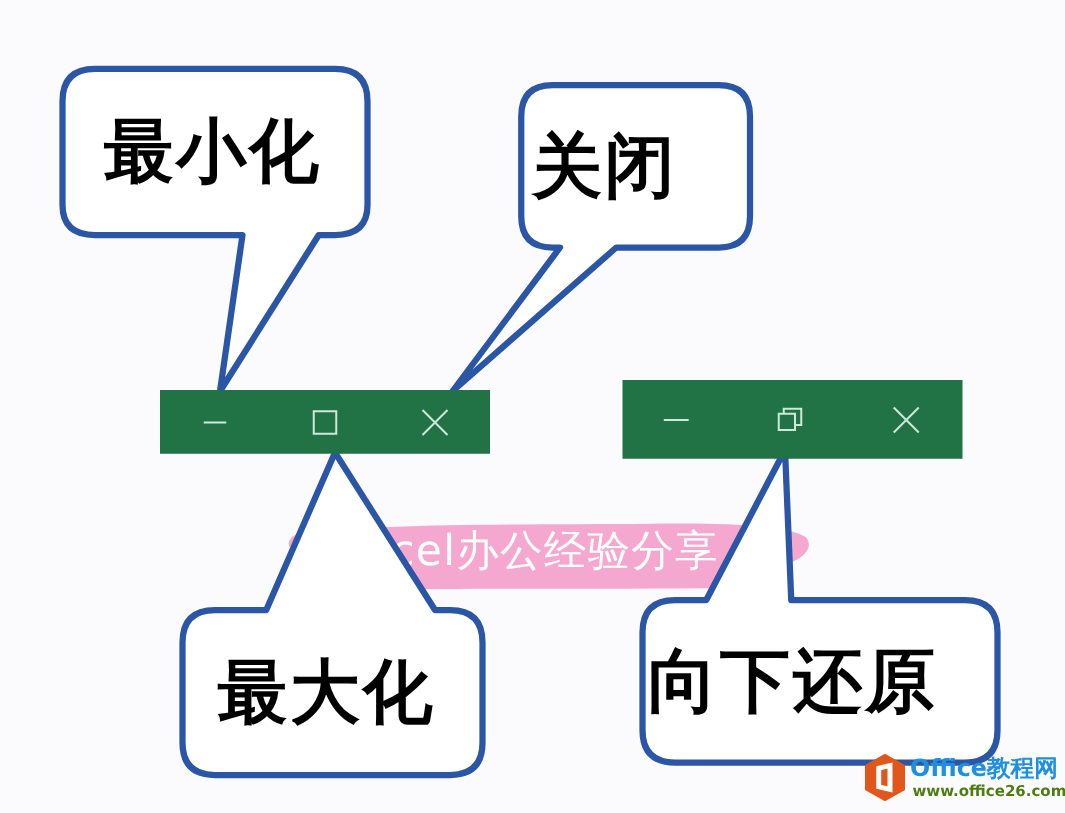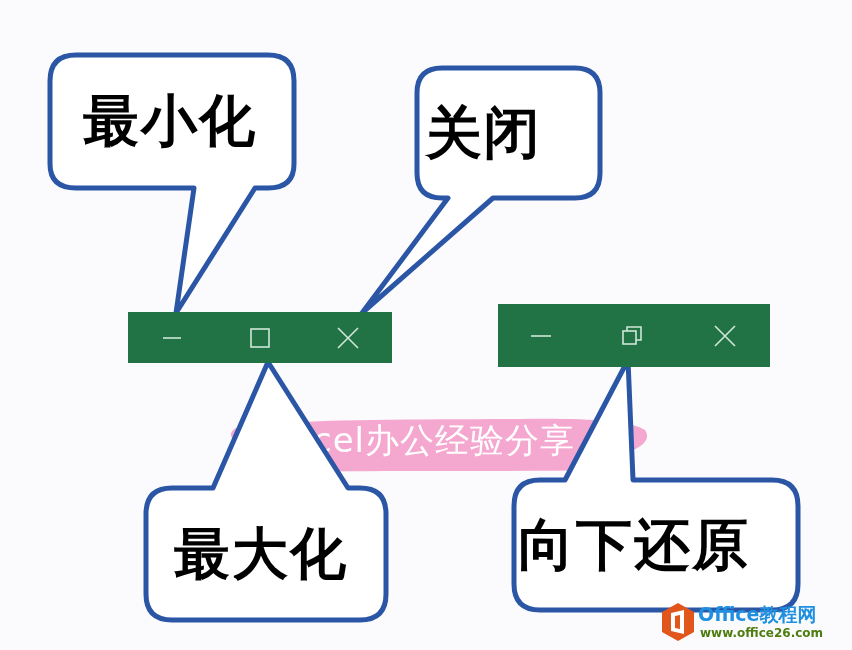--- a/index.html
+++ b/index.html
@@ -5,21 +5,21 @@
   html, body { margin:0; padding:0; }
   body { width:852px; height:650px; background:#fbfbfd; position:relative; overflow:hidden;
          font-family:"DejaVu Sans", sans-serif; }
   .layer { position:absolute; left:0; top:0; width:852px; height:650px; }
   .titlebar { position:absolute; background:#217346; }
   .tb-btn { position:absolute; top:0; height:100%; display:flex; align-items:center; justify-content:center; cursor:pointer; }
   .tb-btn svg { display:block; }
   .bubble-text { position:absolute; color:#000; font-weight:bold; font-size:56px; letter-spacing:2px;
                  display:flex; align-items:center; justify-content:center; white-space:nowrap; }
   .watermark { position:absolute; left:270px; top:418px; font-size:34px; color:#ffffff; white-space:nowrap; letter-spacing:1px; }
-  .logo { position:absolute; left:660px; top:600px; width:160px; height:46px; }
+  .logo { position:absolute; left:690px; top:600px; width:160px; height:46px; }
   .logo-title { position:absolute; left:38px; top:2px; font-size:19px; font-weight:bold; color:#1f8fe0; white-space:nowrap; }
   .logo-url { position:absolute; left:40px; top:26px; font-size:12px; font-weight:bold; color:#4d7c0f; white-space:nowrap; }
 </style>
 </head>
 <body>
 
 <svg class="layer" viewBox="0 0 852 650">
   <path d="M236,428 C300,418 420,420 520,419 C580,418 630,420 645,430 C652,440 640,448 628,452 C640,458 632,468 600,470 C500,472 380,470 300,472 C270,472 250,470 238,466 C250,462 262,460 250,457 C236,454 232,448 244,446 C232,442 226,434 236,428 Z" fill="#f5a8cf"></path>
 </svg>
 <div class="watermark">Excel办公经验分享</div>

